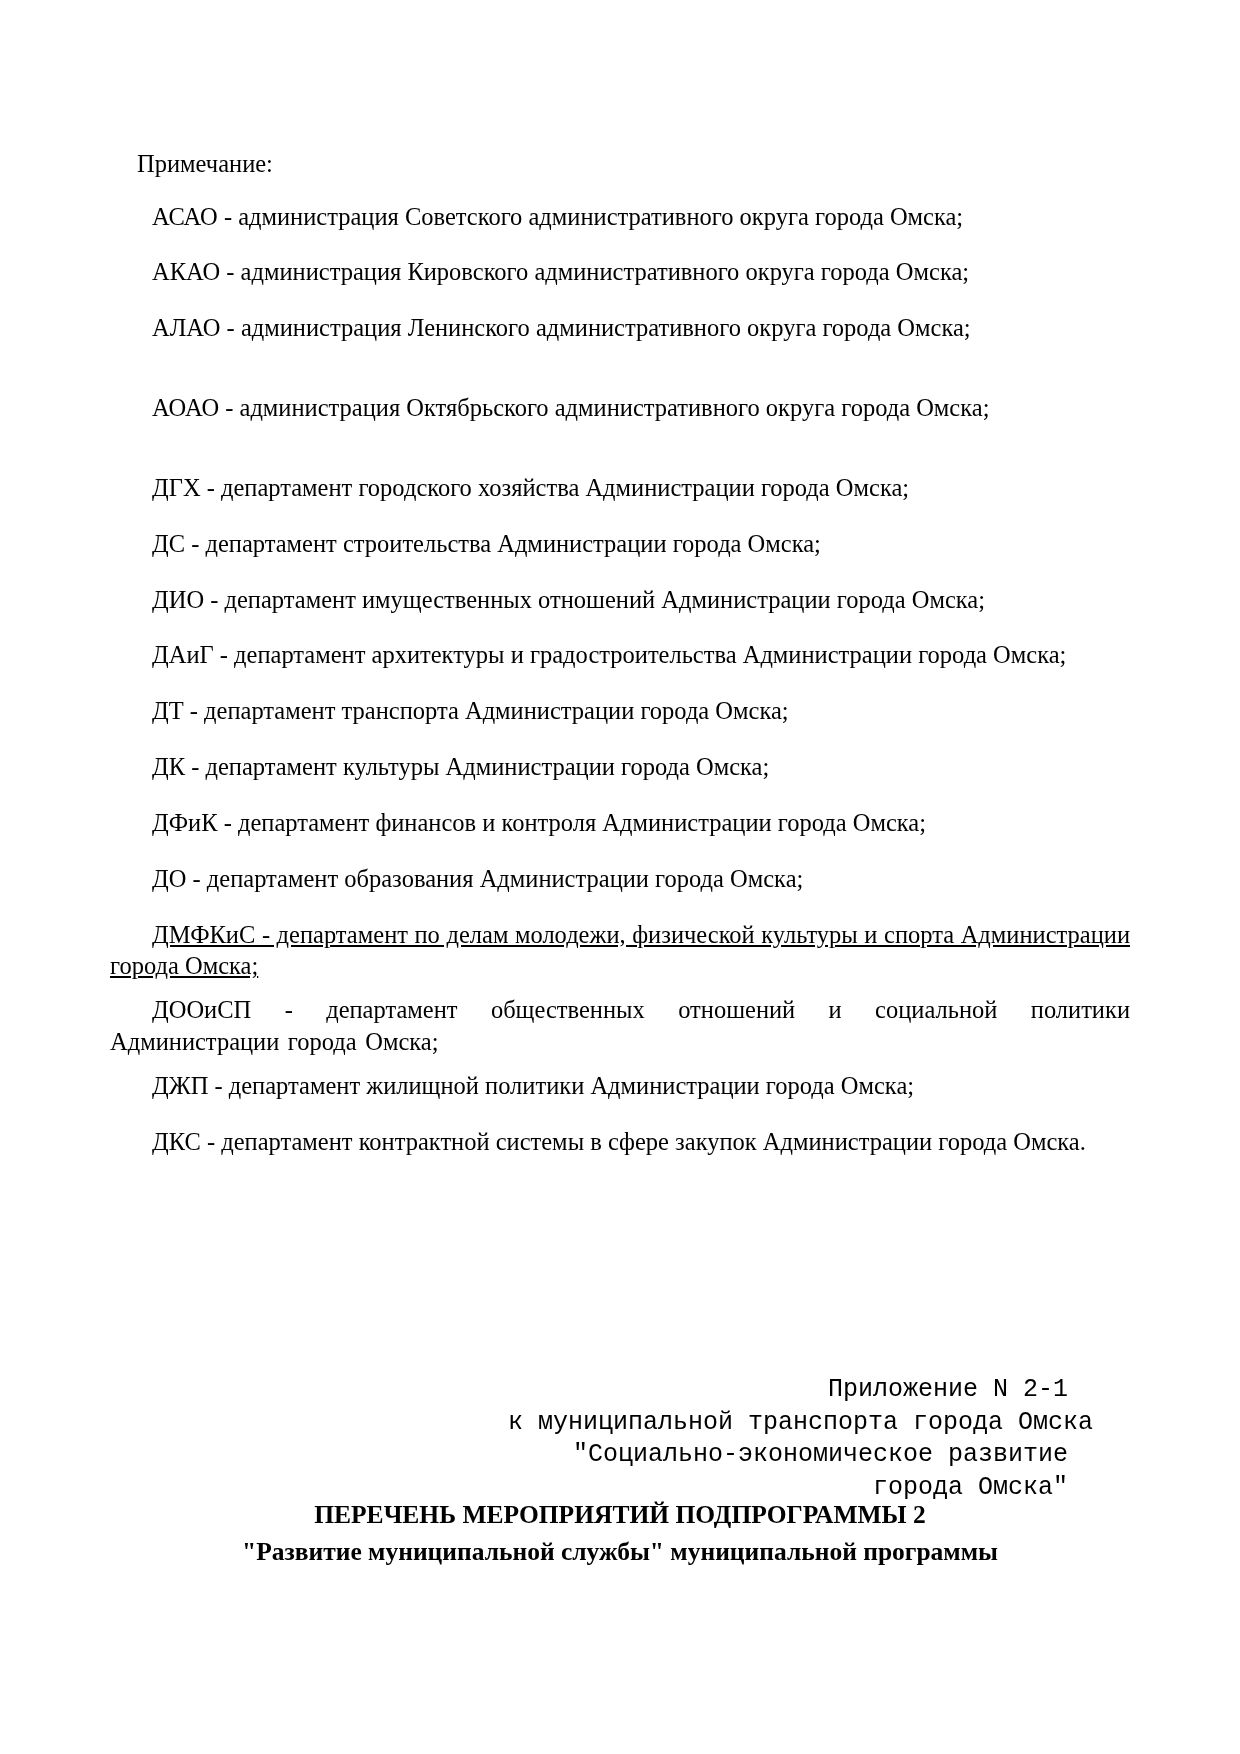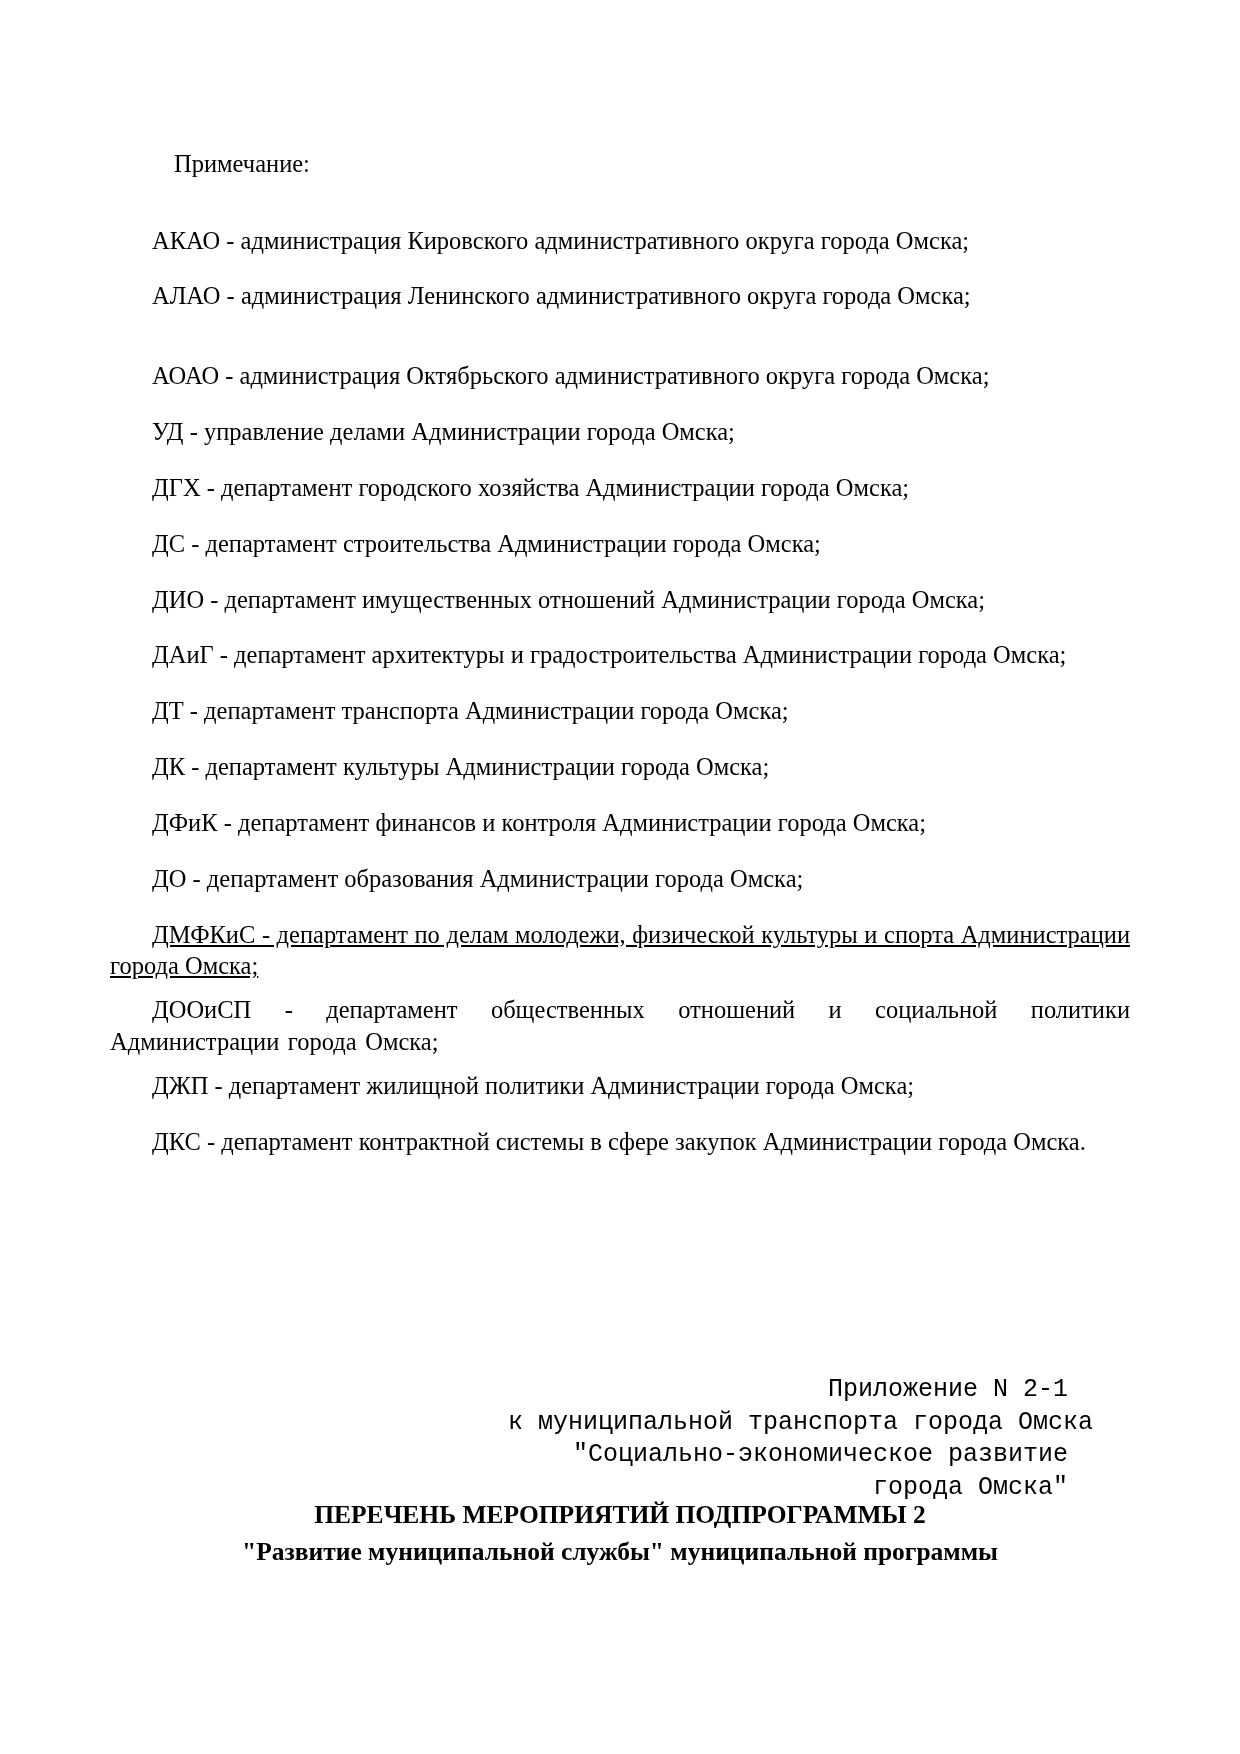--- a/index.html
+++ b/index.html
@@ -27,21 +27,21 @@
   
   .note-block {
     position: absolute;
     left: 110px;
     top: 152px;
     width: 1020px;
   }
   .note-heading {
     font-size: 24.5px;
     line-height: 1.0;
-    margin: 0 0 0 64px;
+    margin: 0 0 0 27px;
     white-space: nowrap;
   }
   .note-item {
     font-size: 24.5px;
     line-height: 1.30;
     margin: 0;
     padding: 0;
     text-indent: 42px;
     text-align: left;
   }
@@ -87,34 +87,34 @@
 </head>
 <body>
 
 <div class="page">
 
   <div class="note-block">
 
     <p class="note-heading">Примечание:</p>
     <div class="gap-small"></div>
 
+    <p class="note-item">АСАО - администрация Советского административного округа города Омска;</p>
     <div class="gap-small"></div>
 
     <p class="note-item">АКАО - администрация Кировского административного округа города Омска;</p>
     <div class="gap-small"></div>
 
     <p class="note-item">АЛАО - администрация Ленинского административного округа города Омска;</p>
     <div class="gap-small"></div>
 
     <div class="gap-small"></div>
 
     <p class="note-item">АОАО - администрация Октябрьского административного округа города Омска;</p>
     <div class="gap-small"></div>
 
-    <p class="note-item">УД - управление делами Администрации города Омска;</p>
     <div class="gap-small"></div>
 
     <p class="note-item">ДГХ - департамент городского хозяйства Администрации города Омска;</p>
     <div class="gap-small"></div>
 
     <p class="note-item">ДС - департамент строительства Администрации города Омска;</p>
     <div class="gap-small"></div>
 
     <p class="note-item">ДИО - департамент имущественных отношений Администрации города Омска;</p>
     <div class="gap-small"></div>

